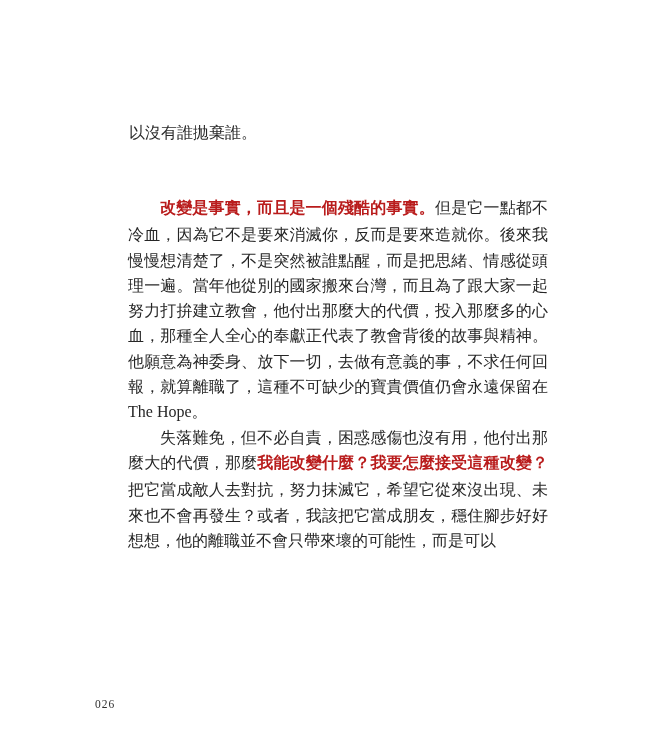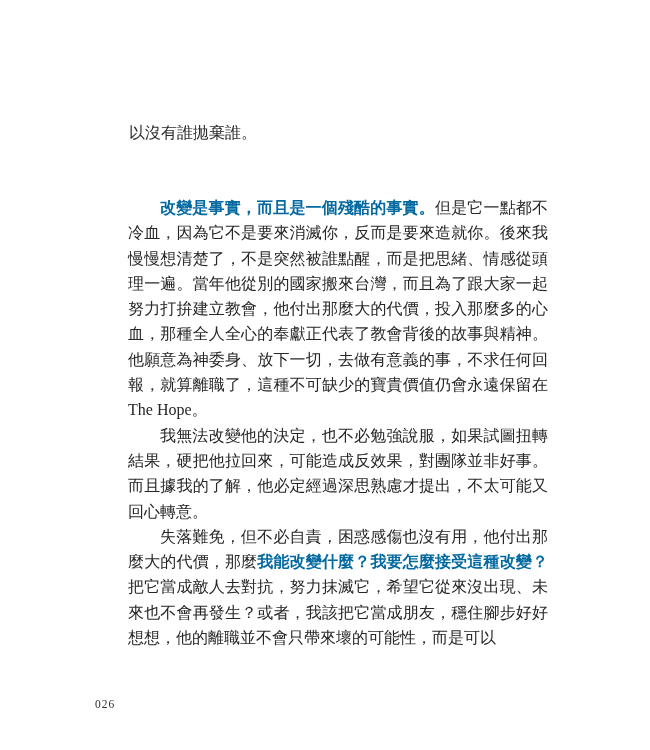--- a/index.html
+++ b/index.html
@@ -46,38 +46,38 @@
     text-align: justify;
     text-justify: inter-ideograph;
     color: #262626;
   }
   .body-text p {
     margin: 0;
     text-indent: 2em;
   }
   .body-text .bold {
     font-weight: 700;
-    color: #0369a1;
+    color: #b91c1c;
+    font-family: Liberation Mono, monospace;
   }
   .page-number {
     position: absolute;
     left: 95px;
     top: 698px;
     font-size: 11.5px;
     letter-spacing: 1px;
     color: #2e2e2e;
   }
 </style>
 </head>
 <body>
 
 <div class="book-page">
   <p class="carryover">以沒有誰拋棄誰。</p>
 
 
   <div class="body-text" id="paragraphs">
       <p><span class="bold">改變是事實，而且是一個殘酷的事實。</span><span>但是它一點都不冷血，因為它不是要來消滅你，反而是要來造就你。後來我慢慢想清楚了，不是突然被誰點醒，而是把思緒、情感從頭理一遍。當年他從別的國家搬來台灣，而且為了跟大家一起努力打拚建立教會，他付出那麼大的代價，投入那麼多的心血，那種全人全心的奉獻正代表了教會背後的故事與精神。他願意為神委身、放下一切，去做有意義的事，不求任何回報，就算離職了，這種不可缺少的寶貴價值仍會永遠保留在The Hope。</span></p>
-      <p><span>我無法改變他的決定，也不必勉強說服，如果試圖扭轉結果，硬把他拉回來，可能造成反效果，對團隊並非好事。而且據我的了解，他必定經過深思熟慮才提出，不太可能又回心轉意。</span></p>
       <p><span>失落難免，但不必自責，困惑感傷也沒有用，他付出那麼大的代價，那麼</span><span class="bold">我能改變什麼？我要怎麼接受這種改變？</span><span>把它當成敵人去對抗，努力抹滅它，希望它從來沒出現、未來也不會再發生？或者，我該把它當成朋友，穩住腳步好好想想，他的離職並不會只帶來壞的可能性，而是可以</span></p>
     </div>
 
   <div class="page-number">026</div>
 </div>
 
 </body></html>

